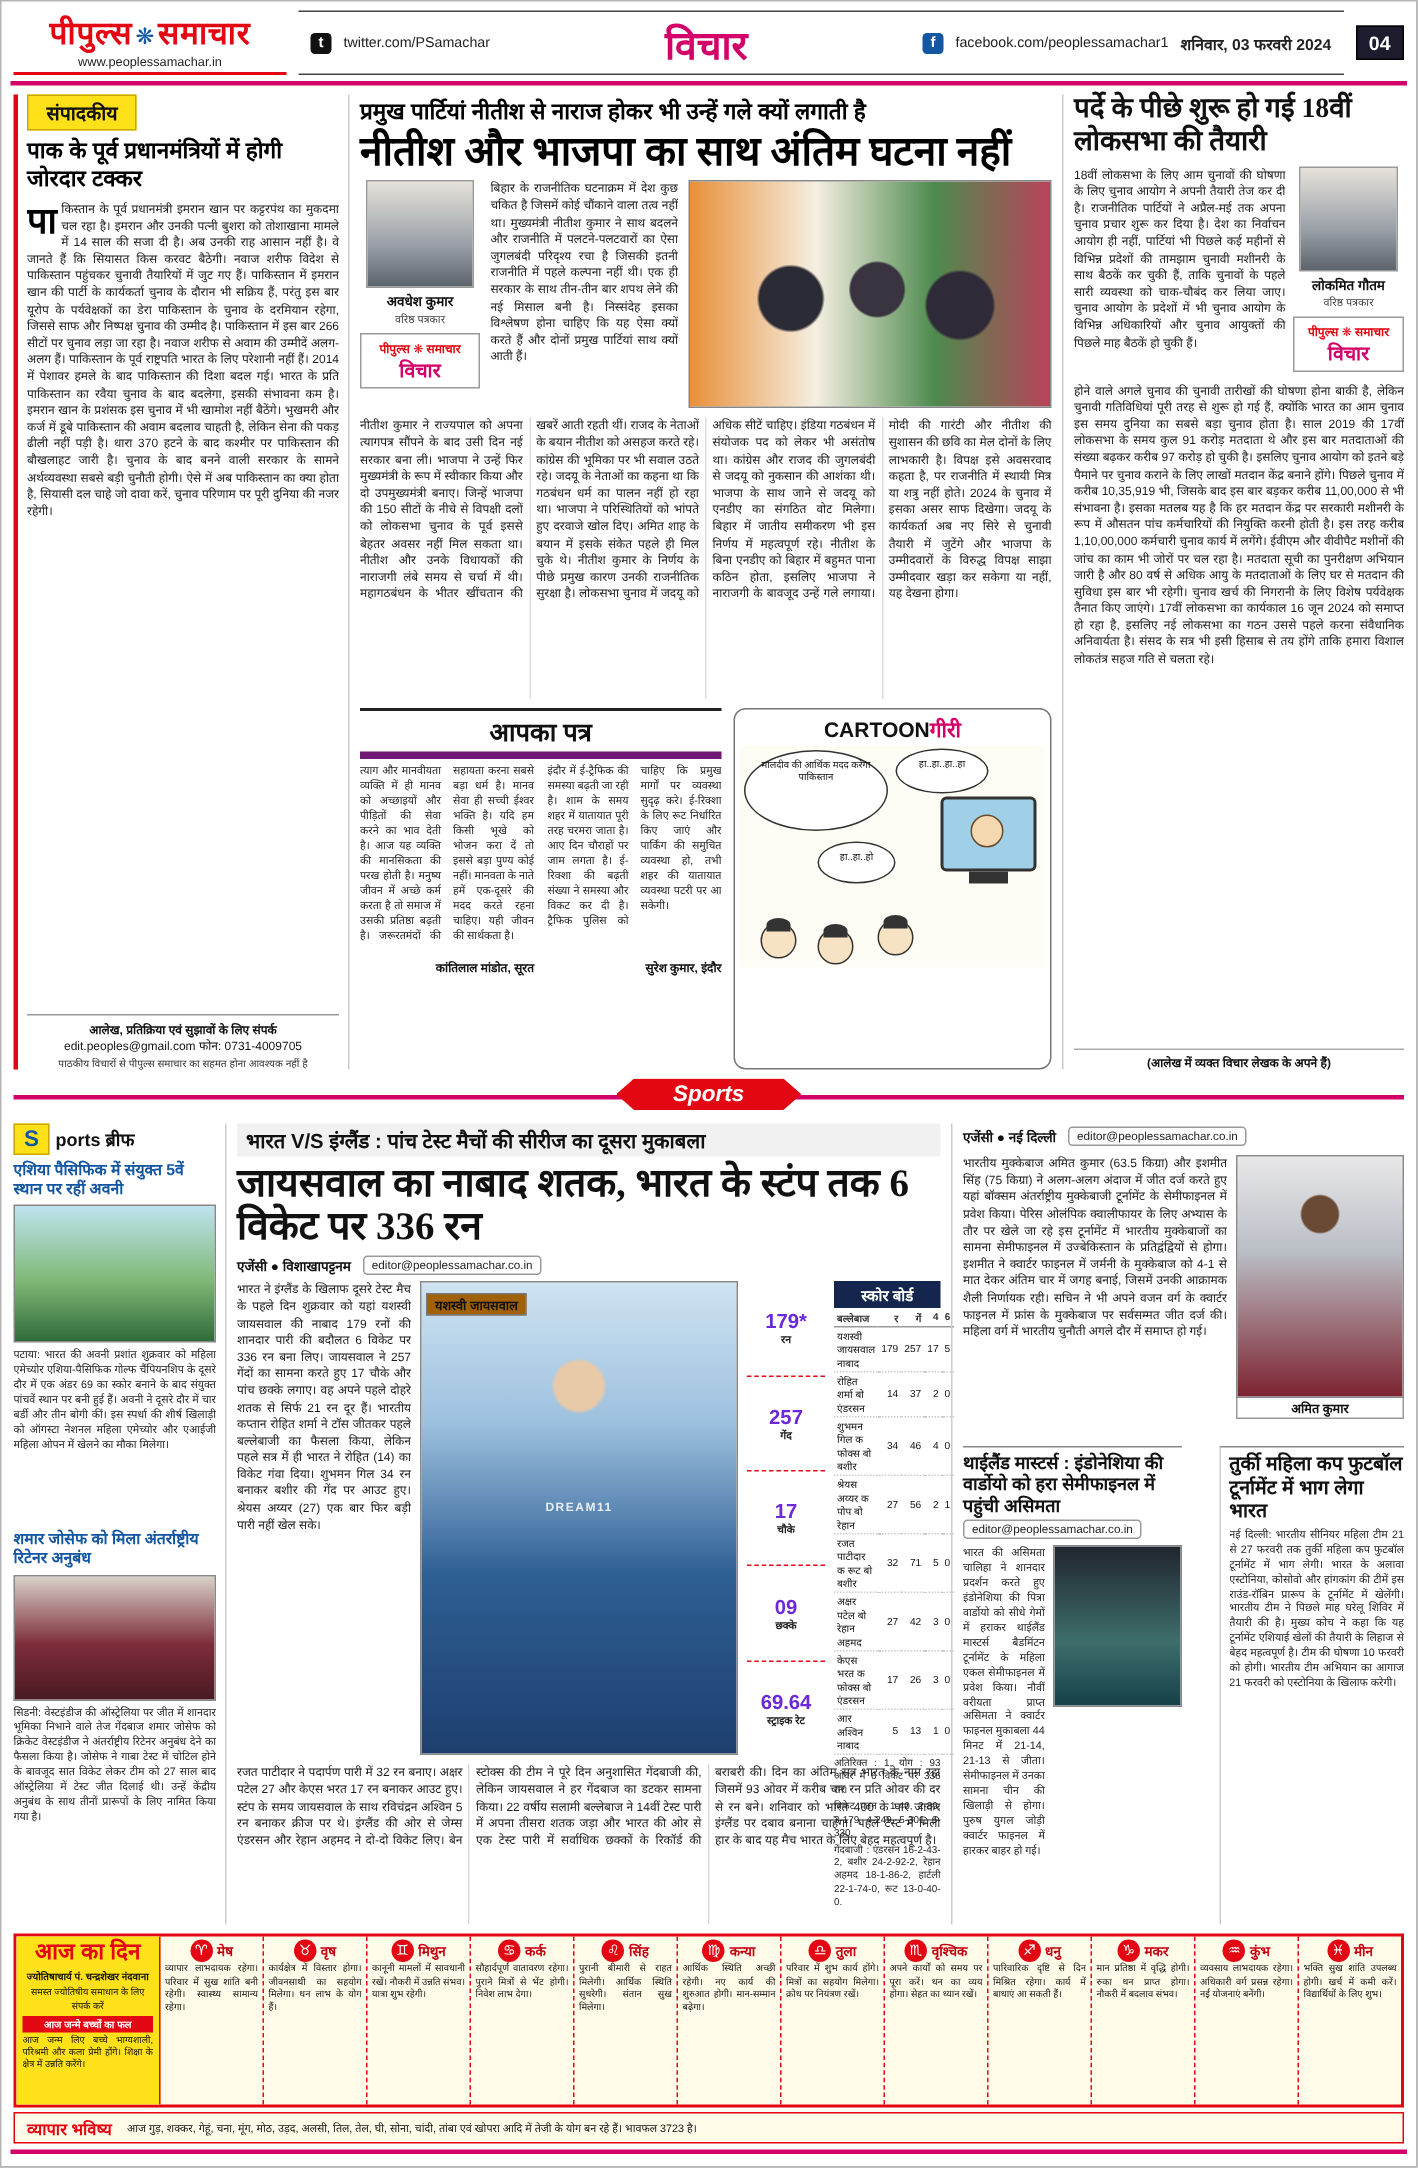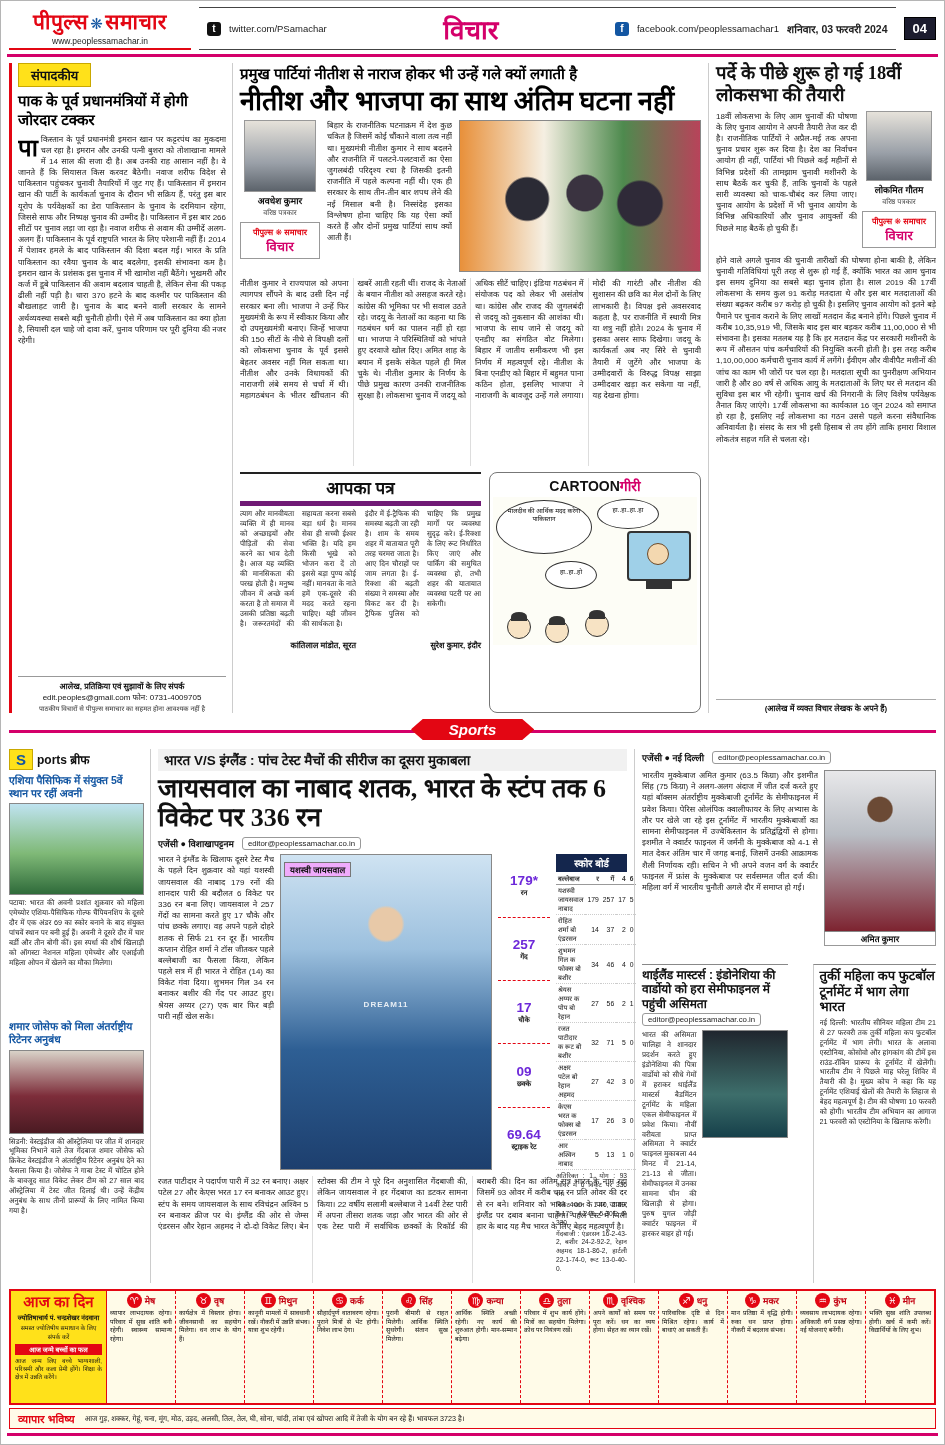--- a/index.html
+++ b/index.html
@@ -115,21 +115,21 @@
     font-family:"Liberation Serif","DejaVu Serif",serif; }
   .sby { display:flex; align-items:center; gap:8px; margin:2px 0 4px; }
   .sby .ag { font-weight:bold; font-size:9px; }
   .email-box { border:1px solid #999; border-radius:3px; padding:1px 5px; font-size:7.8px; color:#222; }
   .smain-row { display:flex; gap:6px; height:316px; }
   .smain-row .lead { width:116px; flex:none; }
   .jwrap { position:relative; width:212px; flex:none; }
   .ph-jaiswal { width:100%; height:100%; background:
     radial-gradient(circle at 50% 22%, #e8c9a8 0 6%, transparent 7%),
     linear-gradient(180deg,#cfe3f2 0%,#9cc0de 30%,#2e5f94 62%,#1d3f6e 100%); }
-  .jcap { position:absolute; left:4px; top:8px; background:#f0abfc; border:1px solid #777;
+  .jcap { position:absolute; left:4px; top:8px; background:#a16207; border:1px solid #777;
     font-weight:bold; font-size:8.5px; padding:1px 5px; }
   .jersey { position:absolute; left:50%; top:46%; transform:translateX(-50%); color:#fff;
     font-size:8px; font-weight:bold; letter-spacing:1px; opacity:.85; }
   .jstats { width:52px; flex:none; display:flex; flex-direction:column; text-align:center; }
   .jstat { flex:1; border-bottom:1.5px dashed #e30613; display:flex; flex-direction:column; justify-content:center; }
   .jstat:last-child { border-bottom:none; }
   .jstat .v { color:#6d28d9; font-weight:bold; font-size:13.5px; }
   .jstat .l { font-size:7px; color:#222; font-weight:bold; }
   .sboard { flex:1; min-width:0; }
   .sboard-title { background:#14264d; color:#fff; font-weight:bold; font-size:10px;

